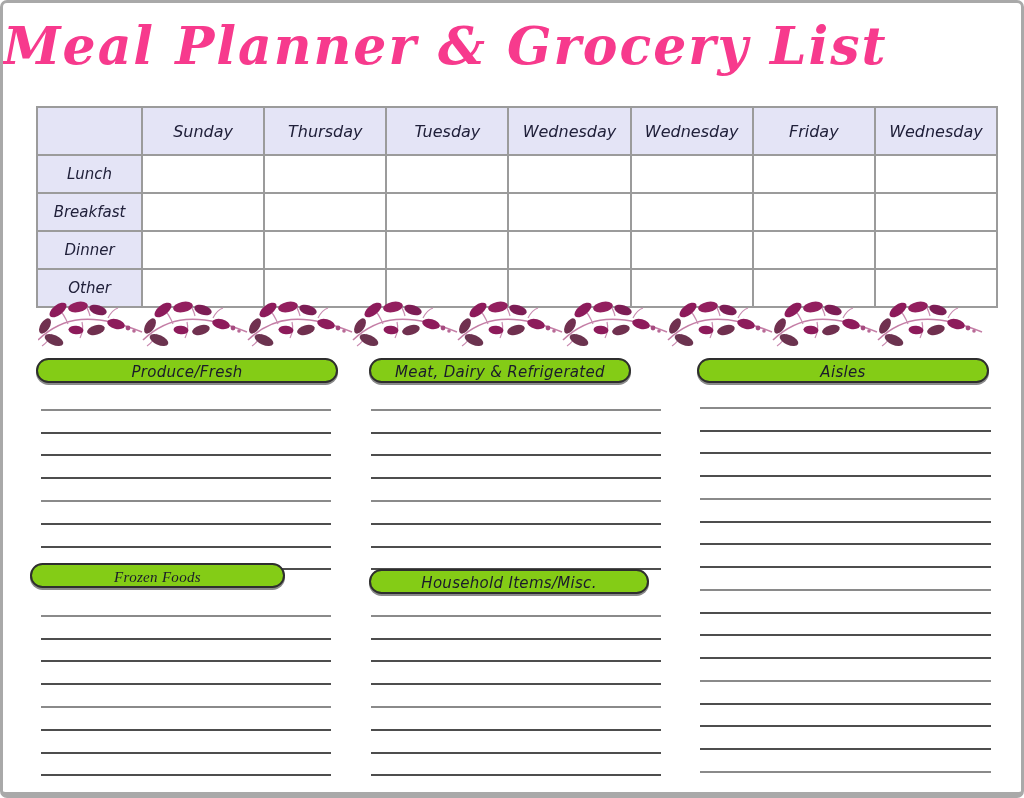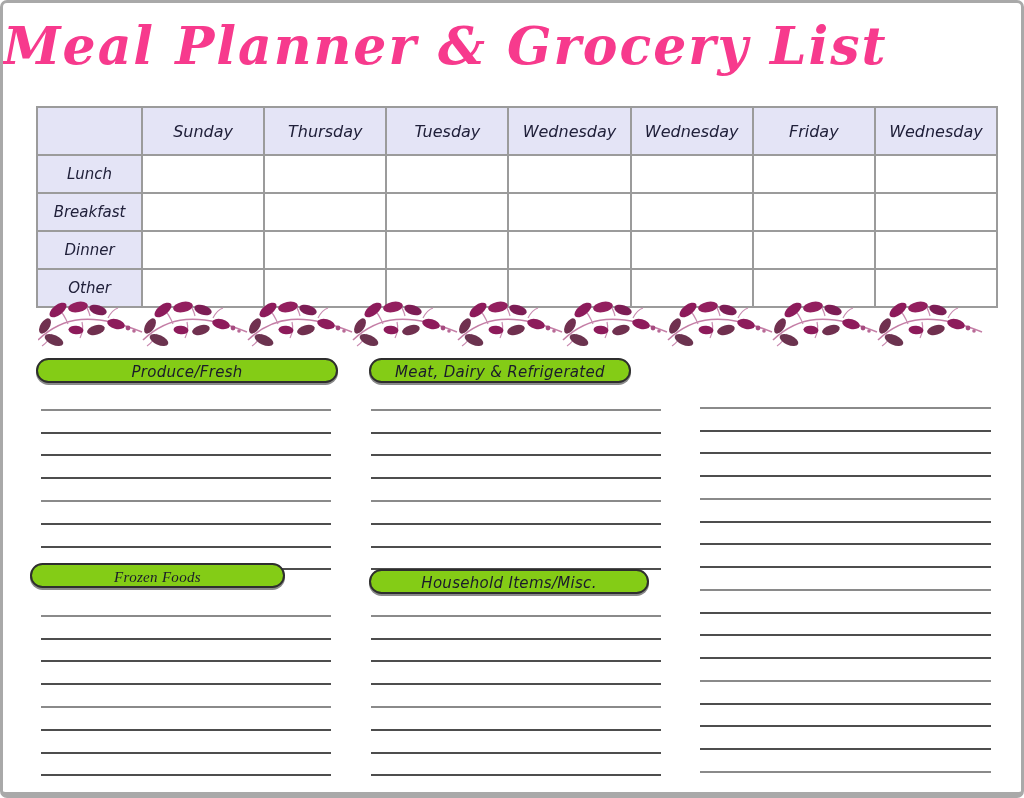--- a/index.html
+++ b/index.html
@@ -233,20 +233,23 @@
       <div class="rule"></div>
       <div class="rule"></div>
       <div class="rule"></div>
       <div class="rule"></div>
       <div class="rule"></div>
       <div class="rule"></div>
       <div class="rule"></div>
       <div class="rule"></div>
     </div>
 
+  <div class="pill pill-aisles">
+    <span>Aisles</span>
+  </div>
   <div class="lines lines-aisles">
       <div class="rule"></div>
       <div class="rule"></div>
       <div class="rule"></div>
       <div class="rule"></div>
       <div class="rule"></div>
       <div class="rule"></div>
       <div class="rule"></div>
       <div class="rule"></div>
       <div class="rule"></div>

